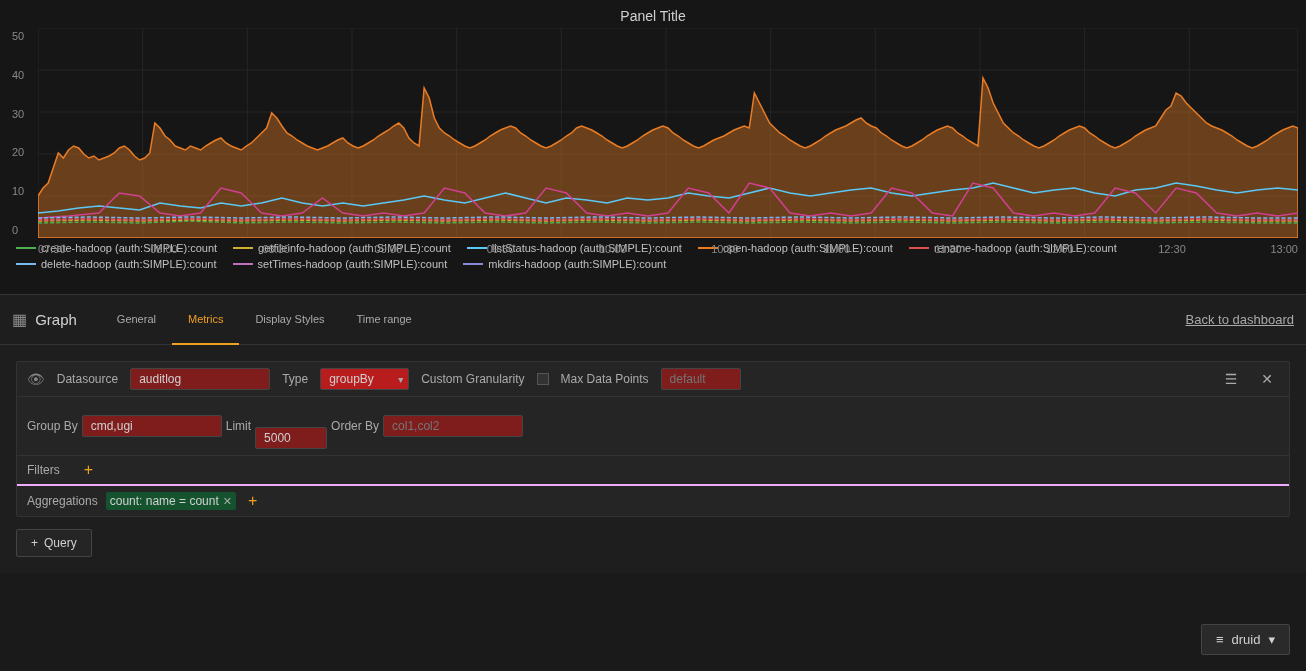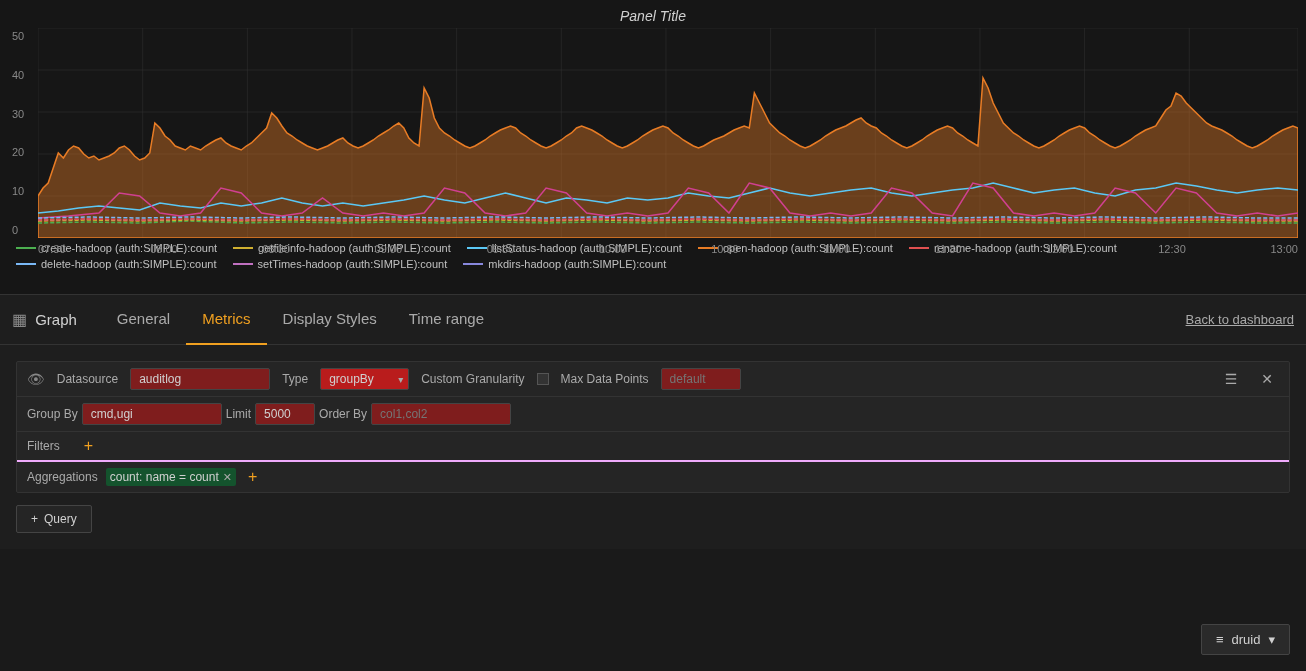--- a/index.html
+++ b/index.html
@@ -19,21 +19,20 @@
       border-bottom: 1px solid #333;
       padding: 8px 0 0 0;
       height: 295px;
       position: relative;
     }
     .panel-title {
       text-align: center;
       color: #d0d0d0;
       font-size: 14px;
       margin-bottom: 4px;
-      font-style: italic;
     }
     .legend-area {
       padding: 4px 16px;
       display: flex;
       flex-wrap: wrap;
       gap: 4px 16px;
       font-size: 11px;
       color: #c0c0c0;
     }
     .legend-item {
@@ -75,21 +74,21 @@
       color: #d0d0d0;
       font-size: 15px;
       font-weight: 500;
       margin-right: 24px;
     }
     .tab-item {
       padding: 14px 16px;
       color: #aaa;
       cursor: pointer;
       border-bottom: 2px solid transparent;
-      font-size: 15px;
+      font-size: 11px;
       height: 50px;
       display: flex;
       align-items: center;
     }
     .tab-item.active {
       color: #f0a020;
       border-bottom: 2px solid #f0a020;
     }
     .back-btn {
       color: #aaa;
@@ -425,21 +424,21 @@
         <input class="field-value" type="text" placeholder="default" style="width: 80px;">
         <div class="spacer"></div>
         <button class="icon-btn">☰</button>
         <button class="close-btn">✕</button>
       </div>
 
       <div class="query-row-mid">
         <span class="field-label">Group By</span>
         <input class="field-value" type="text" value="cmd,ugi" style="width: 140px;">
         <span class="field-label">Limit</span>
-        <input class="field-value" type="text" value="5000" style="width: 60px;">
+        <input class="field-value" type="text" value="5000" style="width: 72px; margin-top: 24px;">
         <span class="field-label">Order By</span>
         <input class="field-value" type="text" placeholder="col1,col2" style="width: 140px;">
       </div>
 
       <div class="query-row-filters">
         <span class="field-label">Filters</span>
         <button class="add-btn">+</button>
       </div>
 
       <div class="query-row-agg">

